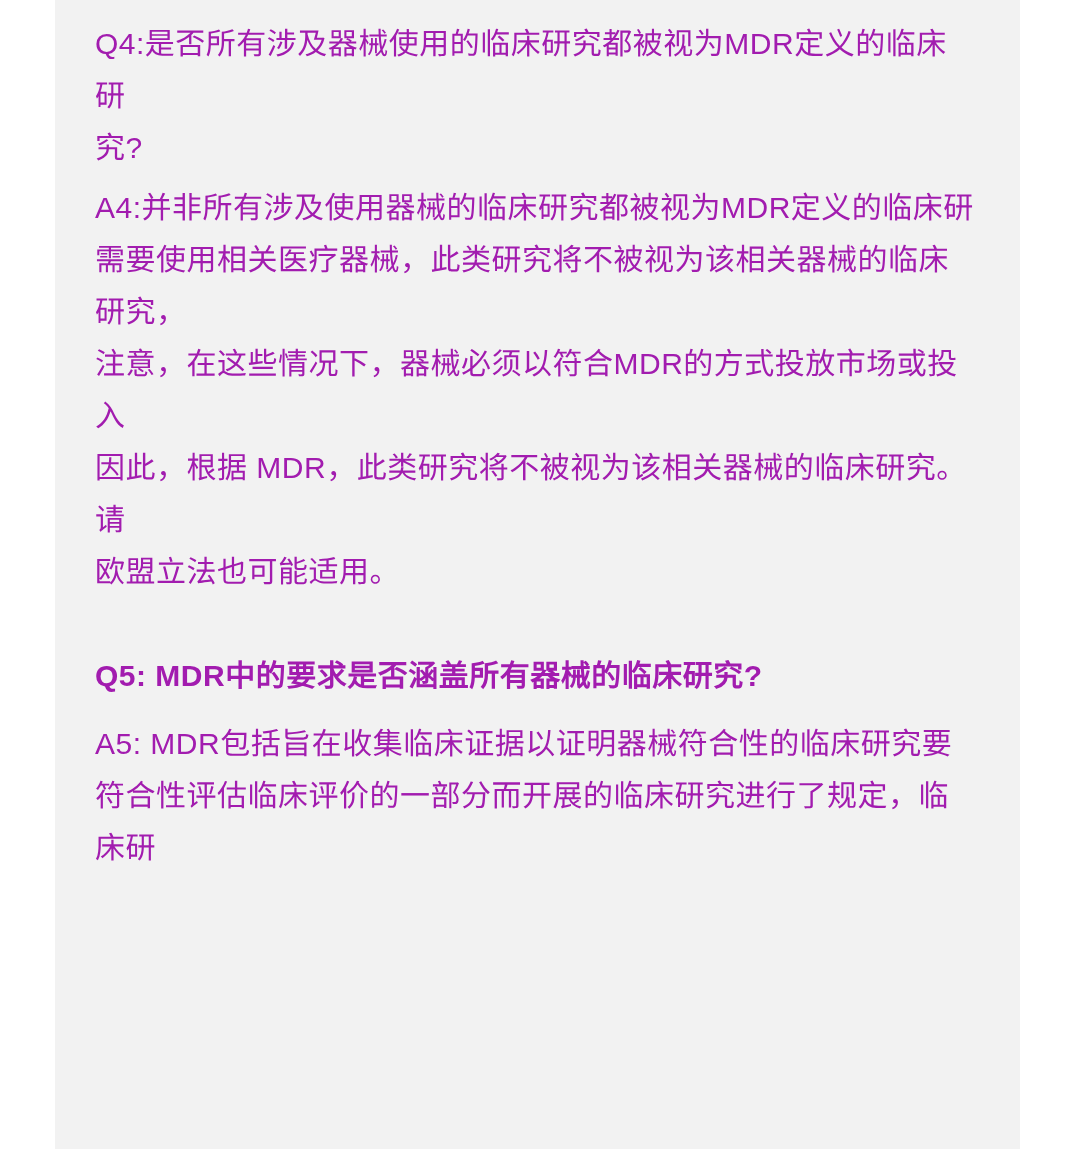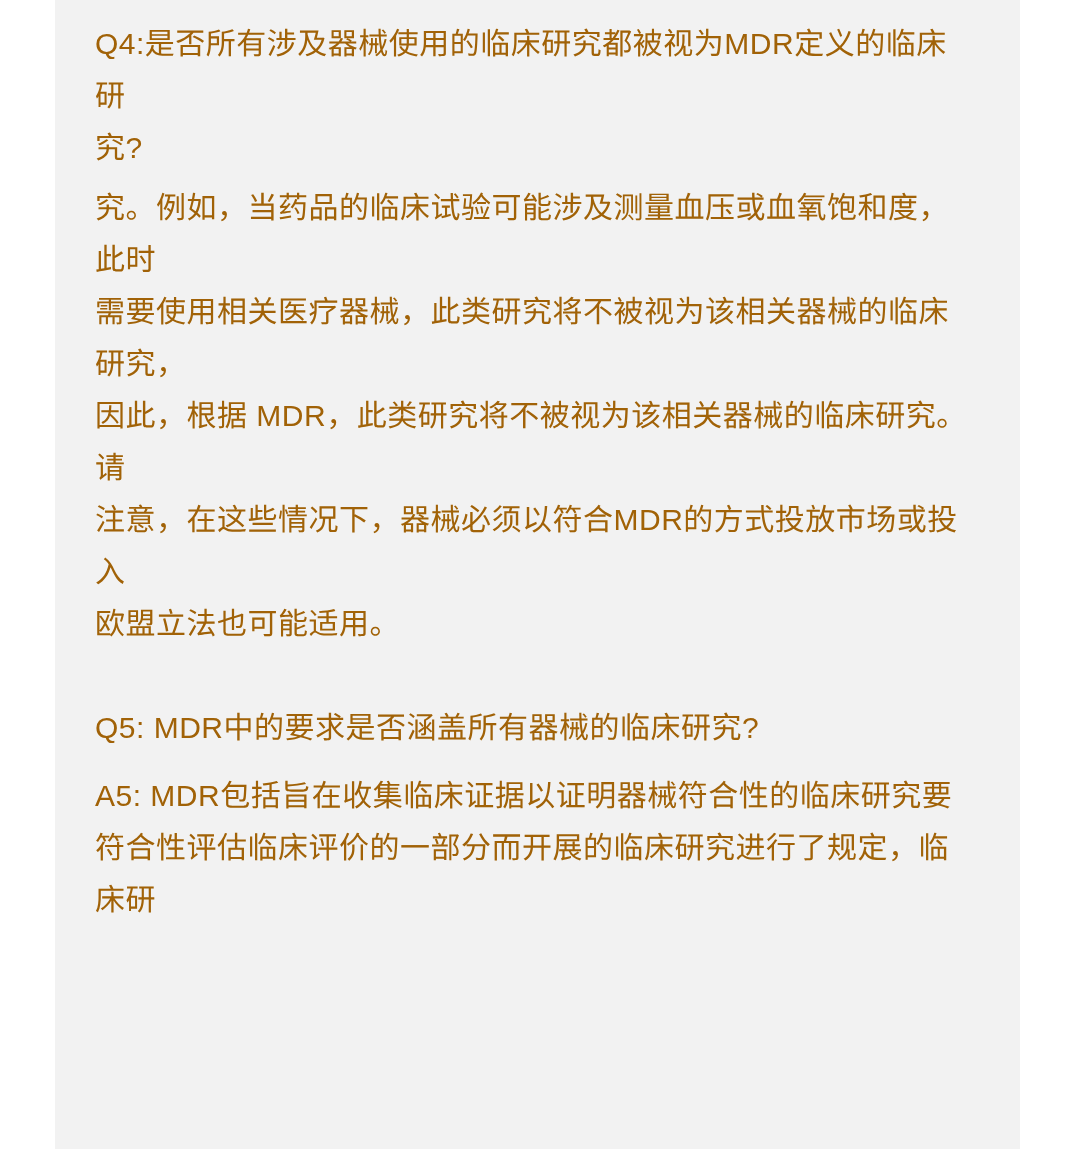--- a/index.html
+++ b/index.html
@@ -25,45 +25,45 @@
     padding: 18px 45px 0 40px;
   }
   .qa-block {
     margin: 0;
   }
   .qa-block p.text-line {
     margin: 0;
     padding: 0;
     font-size: 30px;
     line-height: 52px;
-    color: #a16207;
+    color: #a21caf;
     letter-spacing: 0.5px;
     white-space: normal;
     word-break: break-all;
   }
   .qa-q4     { margin-bottom: 8px; }
   .qa-a4     { margin-bottom: 52px; }
-  .qa-q5     { margin-bottom: 16px; }
+  .qa-q5     { margin-bottom: 16px; font-weight: bold; }
   .qa-a5     { margin-bottom: 0; }
 </style>
 </head>
 <body>
 
 <div class="content-column">
 
   <section class="qa-block qa-q4">
     <p class="text-line">Q4:是否所有涉及器械使用的临床研究都被视为MDR定义的临床研</p>
     <p class="text-line">究?</p>
   </section>
 
   <section class="qa-block qa-a4">
-    <p class="text-line">究。例如，当药品的临床试验可能涉及测量血压或血氧饱和度，此时</p>
+    <p class="text-line">A4:并非所有涉及使用器械的临床研究都被视为MDR定义的临床研</p>
     <p class="text-line">需要使用相关医疗器械，此类研究将不被视为该相关器械的临床研究，</p>
+    <p class="text-line">注意，在这些情况下，器械必须以符合MDR的方式投放市场或投入</p>
     <p class="text-line">因此，根据 MDR，此类研究将不被视为该相关器械的临床研究。请</p>
-    <p class="text-line">注意，在这些情况下，器械必须以符合MDR的方式投放市场或投入</p>
     <p class="text-line">欧盟立法也可能适用。</p>
   </section>
 
   <section class="qa-block qa-q5">
     <p class="text-line">Q5: MDR中的要求是否涵盖所有器械的临床研究?</p>
   </section>
 
   <section class="qa-block qa-a5">
     <p class="text-line">A5: MDR包括旨在收集临床证据以证明器械符合性的临床研究要</p>
     <p class="text-line">符合性评估临床评价的一部分而开展的临床研究进行了规定，临床研</p>

